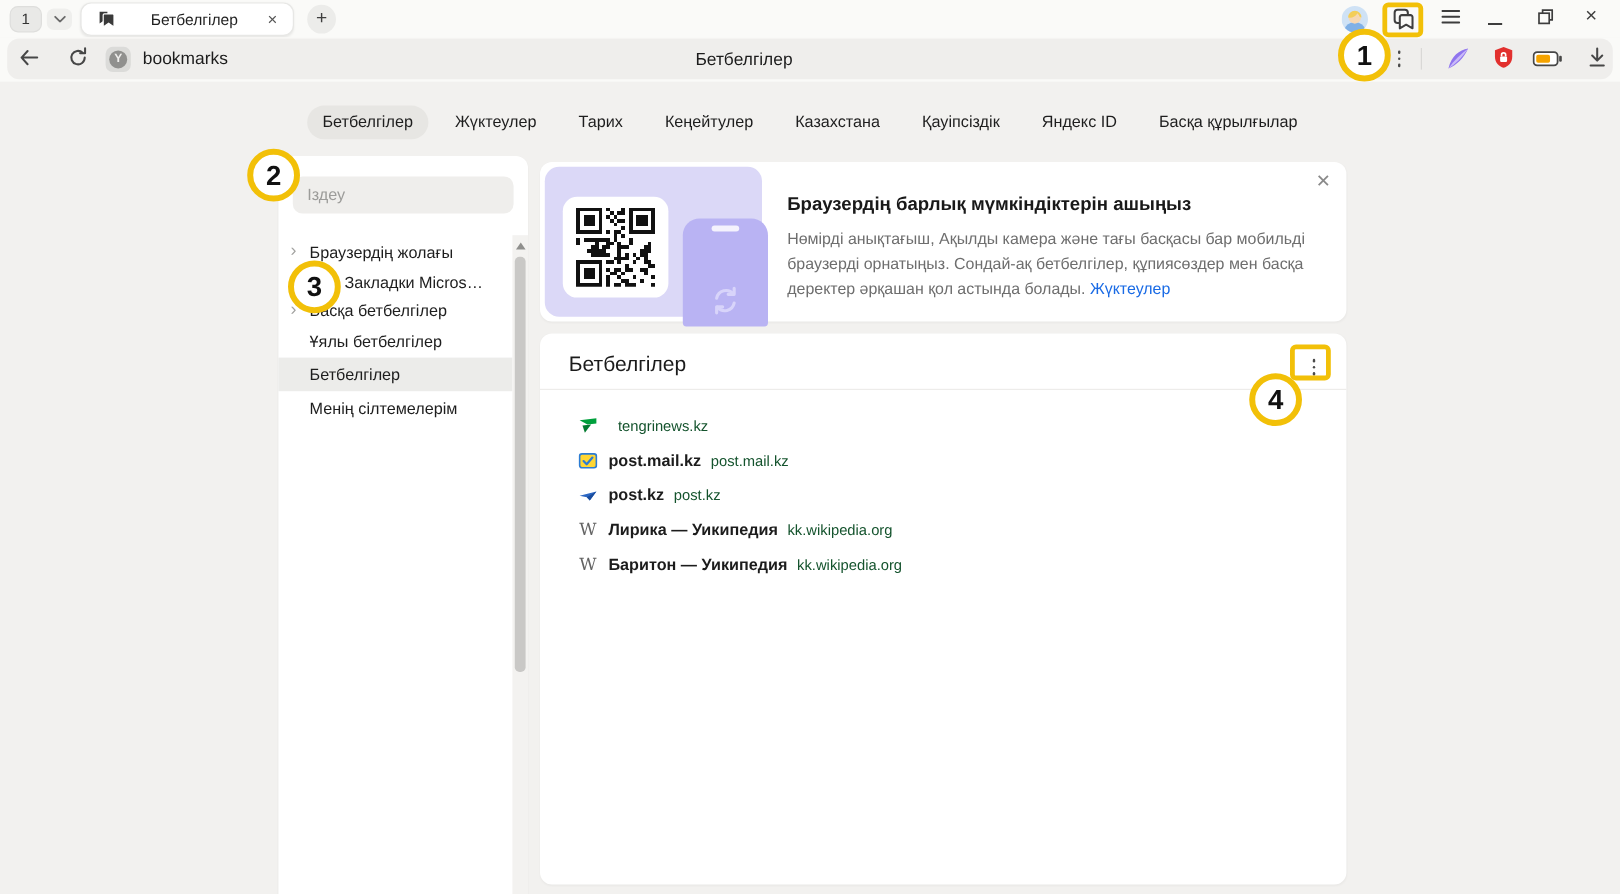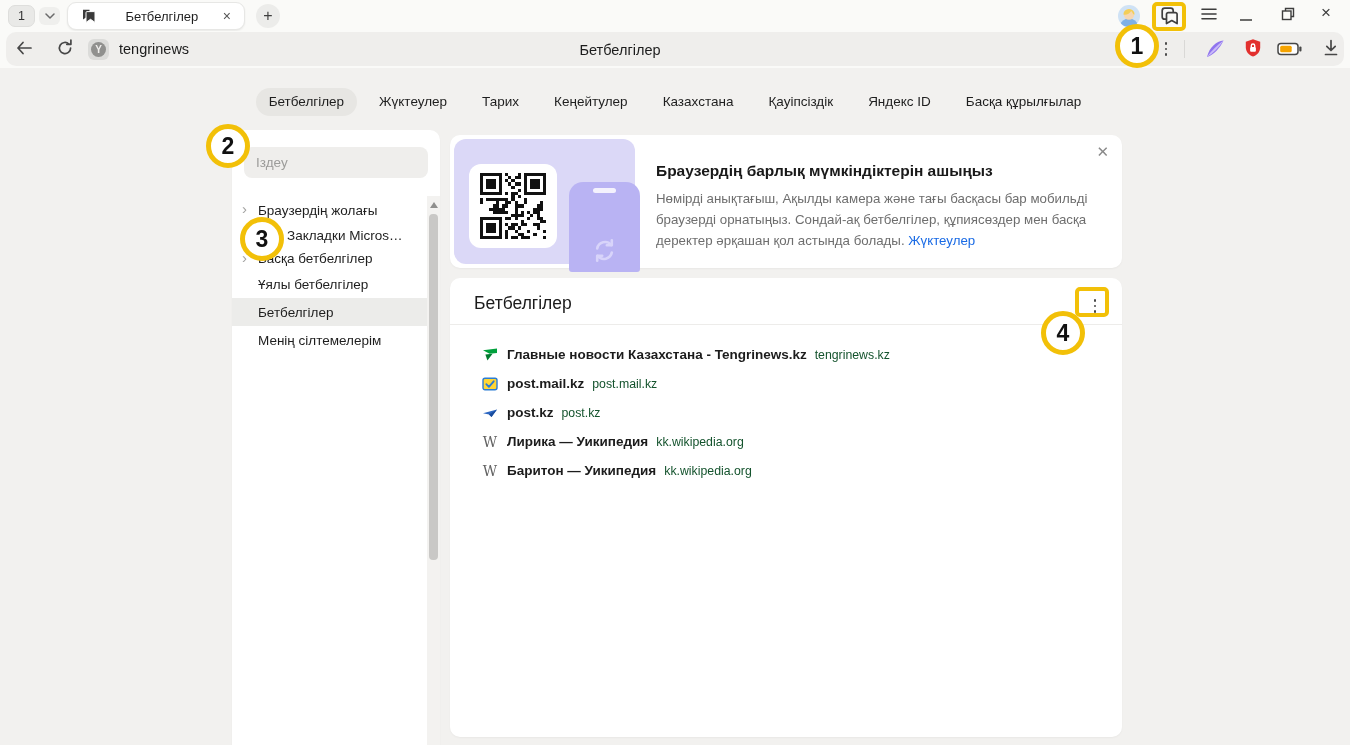--- a/index.html
+++ b/index.html
@@ -164,21 +164,21 @@
   </div>
   <div class="strip-btn" style="left:55px; top:38px">
     <svg width="20" height="20" viewBox="0 0 20 20">
       <path d="M15.6 10 a5.6 5.6 0 1 1-1.7-4" fill="none" stroke="#474747" stroke-width="1.7" stroke-linecap="round"></path>
       <path d="M15.9 2.2 v4.1 h-4.1" fill="none" stroke="#474747" stroke-width="1.7" stroke-linecap="round" stroke-linejoin="round"></path>
     </svg>
   </div>
   <div class="favicon-sq">
       <div class="ball">Y</div>
     </div>
-  <div class="url-text">tengrinews</div>
+  <div class="url-text">bookmarks</div>
   <div class="page-title">Бетбелгілер</div>
 
   <div class="strip-btn" style="left:1159px; top:39px; width:14px; height:20px">
     <div class="kebab">
         <i></i>
         <i></i>
         <i></i>
       </div>
   </div>
   <div class="vdivider"></div>
@@ -394,21 +394,20 @@
     </div>
     <div class="bc-divider"></div>
     <div class="bm-list" id="bm-list">
         <div class="bmrow">
           <span class="bm-ic">
             <svg width="16" height="16" viewBox="0 0 16 16">
               <path d="M1 3.2 L15 1.6 L15 6 L7.6 6.8 Z" fill="#00A03C"></path>
               <path d="M3.4 7.6 L10.6 6.8 L5.4 13.6 Z" fill="#007A2E"></path>
             </svg>
           </span>
-          <span class="bm-title">Главные новости Казахстана - Tengrinews.kz</span>
           <span class="bm-url">tengrinews.kz</span>
         </div>
         <div class="bmrow">
           <span class="bm-ic">
             <svg width="16" height="16" viewBox="0 0 16 16">
               <rect x="1" y="2.2" width="14" height="11.6" rx="2" fill="#FFD633" stroke="#2B7CD3" stroke-width="1.4"></rect>
               <path d="M4.3 8.2 l2.6 2.7 4.8-5.6" fill="none" stroke="#2B7CD3" stroke-width="1.8" stroke-linecap="round" stroke-linejoin="round"></path>
             </svg>
           </span>
           <span class="bm-title">post.mail.kz</span>

